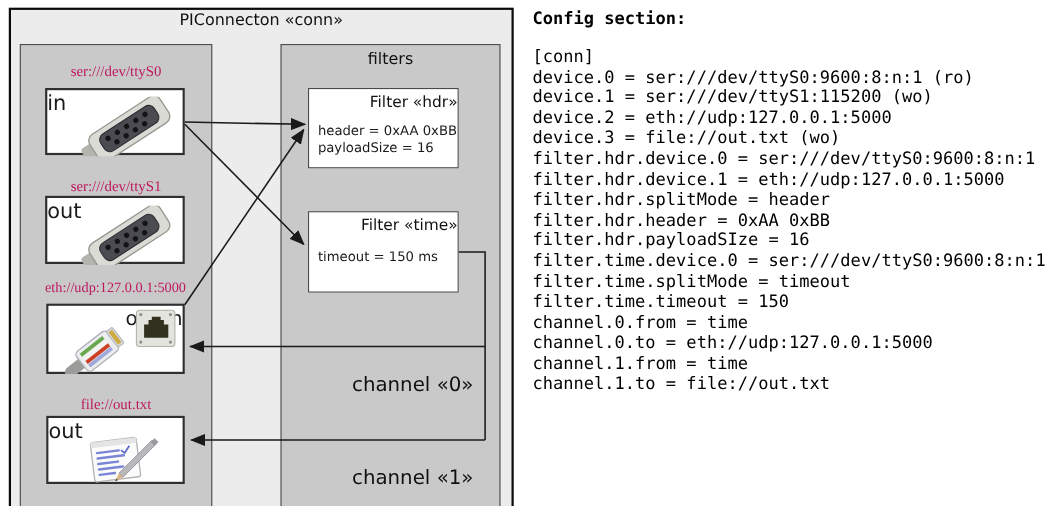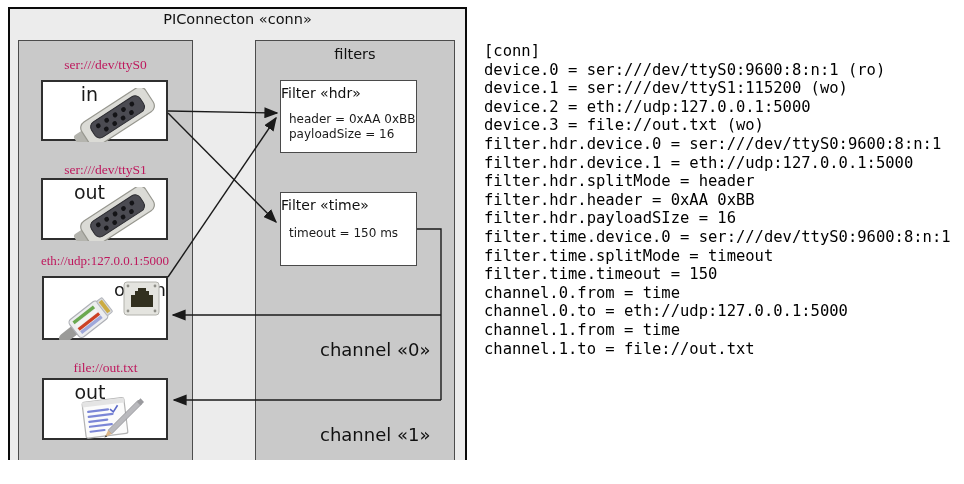--- a/index.html
+++ b/index.html
@@ -15,27 +15,27 @@
   
   .group{position:absolute;box-sizing:border-box;background:#c9c9c9;border:1.5px solid #4c4c4c;}
   .group-devices{left:18px;top:40px;width:175px;height:422px;}
   .group-filters{left:255px;top:40px;width:200px;height:422px;}
   .filters-title{position:absolute;left:255px;top:46px;width:200px;text-align:center;
                  font-size:14.5px;color:#111;}
 
   
   .dev-label{position:absolute;text-align:center;font-size:13.5px;color:#be185d;white-space:nowrap;font-family:Liberation Serif, serif;}
   .dev-box{position:absolute;box-sizing:border-box;background:#ffffff;border:2px solid #2f2f2f;}
-  .dir{position:absolute;top:1px;left:0;width:100%;font-size:19px;color:#1a1a1a;text-align:center;}
+  .dir{position:absolute;top:1px;left:0;width:100%;font-size:19px;color:#1a1a1a;}
   .dir-pad{padding-right:30px;box-sizing:border-box;}
   .dir-left{text-align:right;padding-left:5px;font-size:18px;box-sizing:border-box;}
 
   
   .filter-box{position:absolute;box-sizing:border-box;background:#ffffff;border:1.4px solid #4a4a4a;}
-  .filter-title{position:absolute;top:4px;left:0;width:100%;text-align:left;font-size:14px;color:#111;}
+  .filter-title{position:absolute;top:4px;left:0;width:100%;text-align:right;font-size:14px;color:#111;}
   .filter-props{position:absolute;left:8px;font-size:12px;line-height:15px;color:#1a1a1a;white-space:nowrap;}
 
   
   .chan-label{position:absolute;left:320px;width:97px;text-align:right;font-size:18px;color:#111;white-space:nowrap;margin-top:44px;}
 
   
   .overlay{position:absolute;left:0;top:0;width:964px;height:484px;pointer-events:none;z-index:60;}
   .icon-svg{position:absolute;pointer-events:none;}
 
   
@@ -170,20 +170,21 @@
     <g stroke="#1a1a1a" stroke-width="1.4" fill="none">
       <line x1="168" y1="111" x2="277" y2="113" marker-end="url(#arr)"></line>
       <line x1="168" y1="113" x2="276" y2="222" marker-end="url(#arr)"></line>
       <line x1="168" y1="277" x2="276" y2="118" marker-end="url(#arr)"></line>
       <path d="M417,229 L441,229 L441,400"></path>
       <line x1="441" y1="315" x2="173" y2="315" marker-end="url(#arr)"></line>
       <line x1="441" y1="400" x2="174" y2="400" marker-end="url(#arr)"></line>
     </g>
   </svg>
 
+  <div class="config-heading">Config section:</div>
   <pre class="config-body">[conn]
 device.0 = ser:///dev/ttyS0:9600:8:n:1 (ro)
 device.1 = ser:///dev/ttyS1:115200 (wo)
 device.2 = eth://udp:127.0.0.1:5000
 device.3 = file://out.txt (wo)
 filter.hdr.device.0 = ser:///dev/ttyS0:9600:8:n:1
 filter.hdr.device.1 = eth://udp:127.0.0.1:5000
 filter.hdr.splitMode = header
 filter.hdr.header = 0xAA 0xBB
 filter.hdr.payloadSIze = 16

